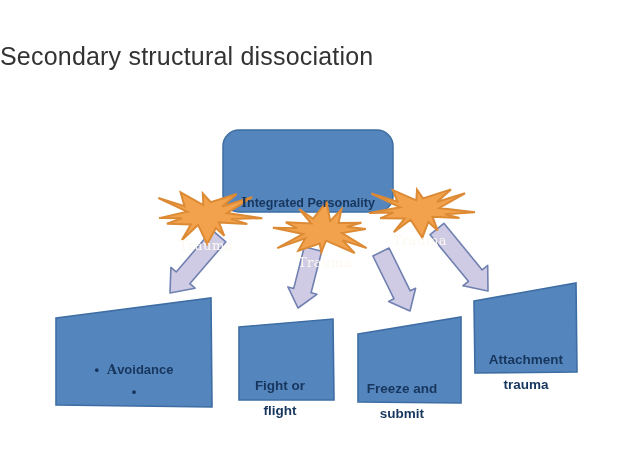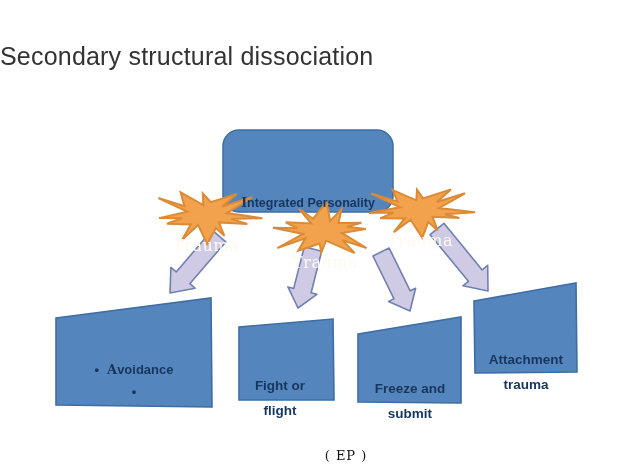--- a/index.html
+++ b/index.html
@@ -21,21 +21,21 @@
   .overlay{position:absolute;left:0;top:0;width:625px;height:468px;pointer-events:none;margin-top:31px;}
   .ip-label{
     position:absolute;left:223px;top:130px;width:170px;height:82px;
     display:flex;align-items:center;justify-content:center;
     font-size:12.5px;font-weight:bold;color:var(--navy-text,#17365D);
   }
   .ip-label span{display:block;}
   .serif-initial::first-letter{font-family:"DejaVu Serif",serif;font-weight:bold;}
   .trauma-label{
     position:absolute;transform:translate(-50%,-50%);
-    font-family:"DejaVu Serif",serif;font-size:16px;color:var(--burst-text,#FDF9F0);
+    font-family:"DejaVu Serif",serif;font-size:13px;color:var(--burst-text,#FDF9F0);
     white-space:nowrap;letter-spacing:0.5px;
   }
   .box-label{
     position:absolute;text-align:center;font-weight:bold;font-size:13.5px;
     color:var(--navy-text,#17365D);line-height:25px;
   }
   .bullet-box{
     position:absolute;left:58px;top:329px;width:152px;
     display:flex;flex-direction:column;gap:2px;
     color:var(--navy-text,#17365D);font-weight:bold;font-size:13px;line-height:20px;
@@ -89,19 +89,18 @@
       <div class="bullet-row">
         <span class="bullet-dot">•</span>
         <span class="bullet-text serif-initial">Avoidance</span>
       </div>
       <div class="bullet-row">
         <span class="bullet-dot">•</span>
       </div>
     </div>
 
     <div class="box-label" style="left:240px;top:342px;width:80px;">Fight or flight</div>
-    <div class="box-label" style="left:366px;top:345px;width:88px;">Freeze and submit</div>
+    <div class="box-label" style="left:358px;top:345px;width:88px;">Freeze and submit</div>
     <div class="box-label" style="left:476px;top:316px;width:100px;">Attachment trauma</div>
 
-    <div class="footer">( EP )</div>
   </div>
 
 </div>
 
 </body></html>

